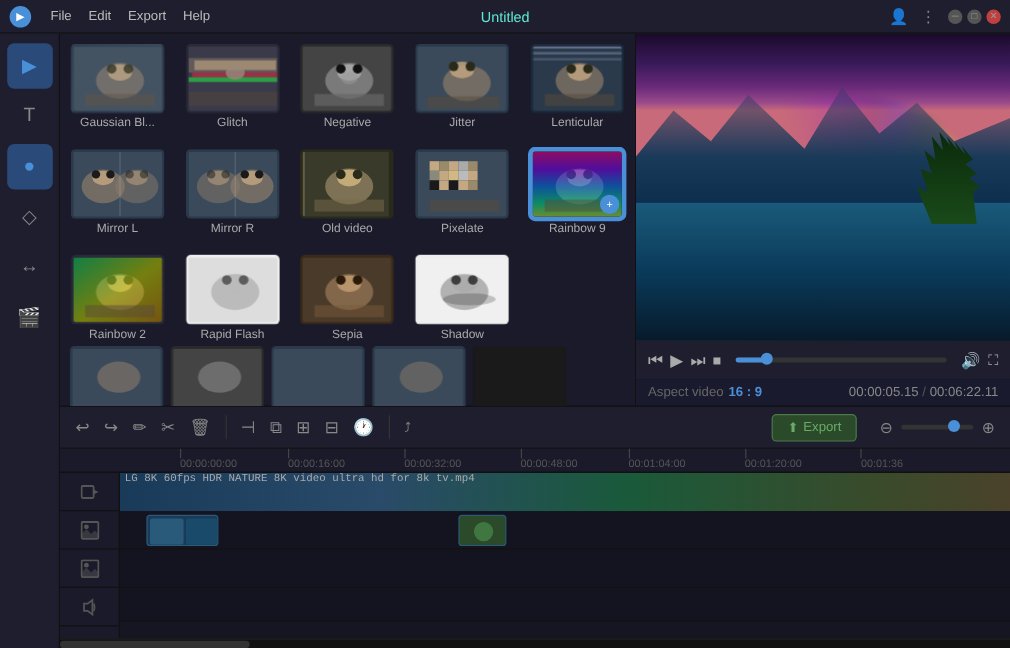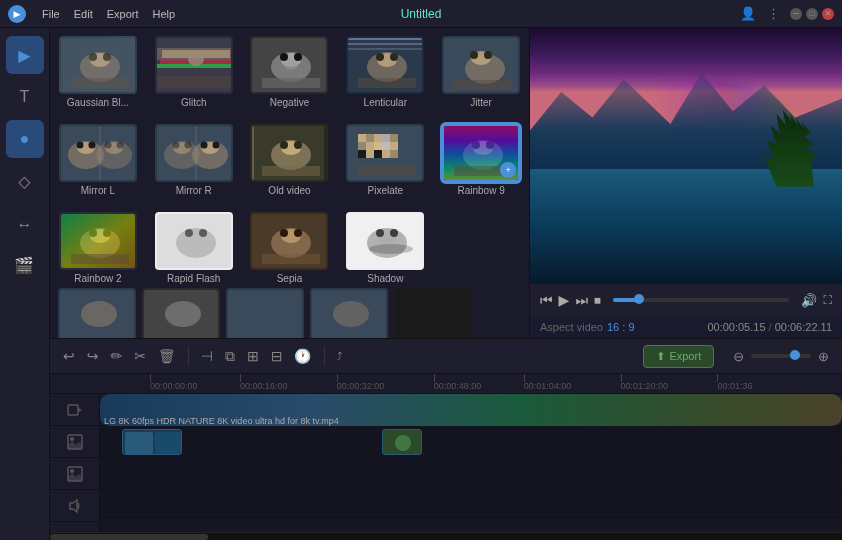--- a/index.html
+++ b/index.html
@@ -90,21 +90,21 @@
     .progress-bar { flex: 1; height: 4px; background: #333; border-radius: 2px; position: relative; margin: 0 6px; }
     .progress-fill { height: 100%; background: #4a90d9; border-radius: 2px; width: 15%; }
     .progress-handle { position: absolute; top: -4px; left: 15%; width: 10px; height: 10px; background: #4a90d9; border-radius: 50%; transform: translateX(-50%); }
     .vol-btn { color: #aaa; font-size: 13px; cursor: pointer; }
 
     #preview-info {
       height: 22px; background: #1a1a2e; display: flex; align-items: center; justify-content: space-between; padding: 0 10px; font-size: 11px; color: #888;
     }
     .aspect-ratio { display: flex; gap: 4px; }
     .ar-label { color: #666; }
-    .ar-value { color: #4a90d9; font-weight: normal; }
+    .ar-value { color: #4a90d9; font-weight: bold; }
 
     
     #timeline-section { flex: 1; background: #161622; display: flex; flex-direction: column; }
 
     #timeline-toolbar {
       height: 36px; background: #1e1e2e; display: flex; align-items: center; padding: 0 10px; gap: 6px; border-top: 1px solid #111; border-bottom: 1px solid #111;
     }
     .tl-btn { color: #888; cursor: pointer; font-size: 14px; padding: 3px; border-radius: 3px; }
     .tl-sep { width: 1px; height: 20px; background: #333; margin: 0 3px; }
     .export-btn {
@@ -124,21 +124,21 @@
     #timeline-tracks { flex: 1; display: flex; overflow: hidden; }
     #track-labels { width: 50px; background: #1a1a2a; border-right: 1px solid #111; display: flex; flex-direction: column; }
     .track-label-row { height: 32px; border-bottom: 1px solid #111; display: flex; align-items: center; justify-content: center; color: #555; font-size: 10px; }
 
     #track-area { flex: 1; position: relative; overflow-x: auto; background: #161622; }
     .video-track {
       height: 32px; position: relative; background: #1a1a28;
       border-bottom: 1px solid #111;
     }
     .video-clip {
-      position: absolute; height: 100%; border-radius: 10px; overflow: hidden; display: flex; align-items: flex-end;
+      position: absolute; height: 100%; border-radius: 0; overflow: hidden; display: flex; align-items: flex-start; font-family: Liberation Mono, monospace;
     }
     .main-clip {
       left: 0; width: 100%; height: 32px;
       background: linear-gradient(90deg, #1a3a5a, #2a4a6a, #1a5a3a, #3a4a2a, #5a3a2a, #4a2a4a, #2a3a5a, #1a4a3a);
       background-size: 200% 100%;
     }
 
     .sub-track { height: 32px; border-bottom: 1px solid #111; position: relative; background: #141420; }
     .audio-clip {
       position: absolute; height: 26px; top: 3px; border-radius: 3px; background: #1a3a5a; border: 1px solid #2a5a7a; overflow: hidden;
@@ -241,48 +241,48 @@
                   <circle cx="32" cy="19" r="4" fill="#111"></circle>
                   <circle cx="46" cy="19" r="4" fill="#111"></circle>
                   <rect x="10" y="40" width="58" height="10" fill="#666" opacity="0.7"></rect>
                   <ellipse cx="39" cy="27" rx="7" ry="5" fill="#999" opacity="0.5"></ellipse>
                 </svg>
             </div>
             <span class="filter-label">Negative</span>
           </div>
 
           <div class="filter-item">
+            <div class="filter-thumb" style="background:#2a3a4a;">
+              <svg width="78" height="58" viewBox="0 0 78 58">
+                  <rect width="78" height="58" fill="#3a4a5a"></rect>
+                  <ellipse cx="41" cy="31" rx="20" ry="15" fill="#8a7a6a" opacity="0.7"></ellipse>
+                  <ellipse cx="37" cy="20" rx="10" ry="7" fill="#c4a882" opacity="0.8"></ellipse>
+                  <circle cx="30" cy="17" r="4" fill="#2a2a1a"></circle>
+                  <circle cx="44" cy="17" r="4" fill="#2a2a1a"></circle>
+                  <rect x="8" y="42" width="60" height="10" fill="#5a4a3a" opacity="0.5"></rect>
+                </svg>
+            </div>
+            <span class="filter-label">Jitter</span>
+          </div>
+
+          <div class="filter-item">
             <div class="filter-thumb" style="background:#1a2a3a;">
               <svg width="78" height="58" viewBox="0 0 78 58">
                   <rect width="78" height="58" fill="#2a3a4a"></rect>
                   <ellipse cx="39" cy="29" rx="20" ry="15" fill="#8a7a6a" opacity="0.7"></ellipse>
                   <ellipse cx="39" cy="22" rx="10" ry="7" fill="#c4a882" opacity="0.8"></ellipse>
                   <circle cx="32" cy="19" r="4" fill="#2a2a1a"></circle>
                   <circle cx="46" cy="19" r="4" fill="#2a2a1a"></circle>
                   <rect x="10" y="40" width="58" height="10" fill="#5a4a3a" opacity="0.5"></rect>
                   <rect x="0" y="0" width="78" height="2" fill="rgba(200,200,255,0.4)"></rect>
                   <rect x="0" y="5" width="78" height="2" fill="rgba(200,200,255,0.3)"></rect>
                   <rect x="0" y="10" width="78" height="2" fill="rgba(200,200,255,0.2)"></rect>
                 </svg>
             </div>
             <span class="filter-label">Lenticular</span>
-          </div>
-
-          <div class="filter-item">
-            <div class="filter-thumb" style="background:#2a3a4a;">
-              <svg width="78" height="58" viewBox="0 0 78 58">
-                  <rect width="78" height="58" fill="#3a4a5a"></rect>
-                  <ellipse cx="41" cy="31" rx="20" ry="15" fill="#8a7a6a" opacity="0.7"></ellipse>
-                  <ellipse cx="37" cy="20" rx="10" ry="7" fill="#c4a882" opacity="0.8"></ellipse>
-                  <circle cx="30" cy="17" r="4" fill="#2a2a1a"></circle>
-                  <circle cx="44" cy="17" r="4" fill="#2a2a1a"></circle>
-                  <rect x="8" y="42" width="60" height="10" fill="#5a4a3a" opacity="0.5"></rect>
-                </svg>
-            </div>
-            <span class="filter-label">Jitter</span>
           </div>
 
           <div class="filter-item">
             <div class="filter-thumb" style="background:#2a3a4a;">
               <svg width="78" height="58" viewBox="0 0 78 58">
                   <rect width="78" height="58" fill="#3a4a5a"></rect>
                   <ellipse cx="25" cy="29" rx="18" ry="14" fill="#8a7a6a" opacity="0.7"></ellipse>
                   <ellipse cx="25" cy="22" rx="9" ry="6" fill="#c4a882" opacity="0.8"></ellipse>
                   <circle cx="19" cy="19" r="3.5" fill="#1a1a1a"></circle>
                   <circle cx="31" cy="19" r="3.5" fill="#1a1a1a"></circle>

